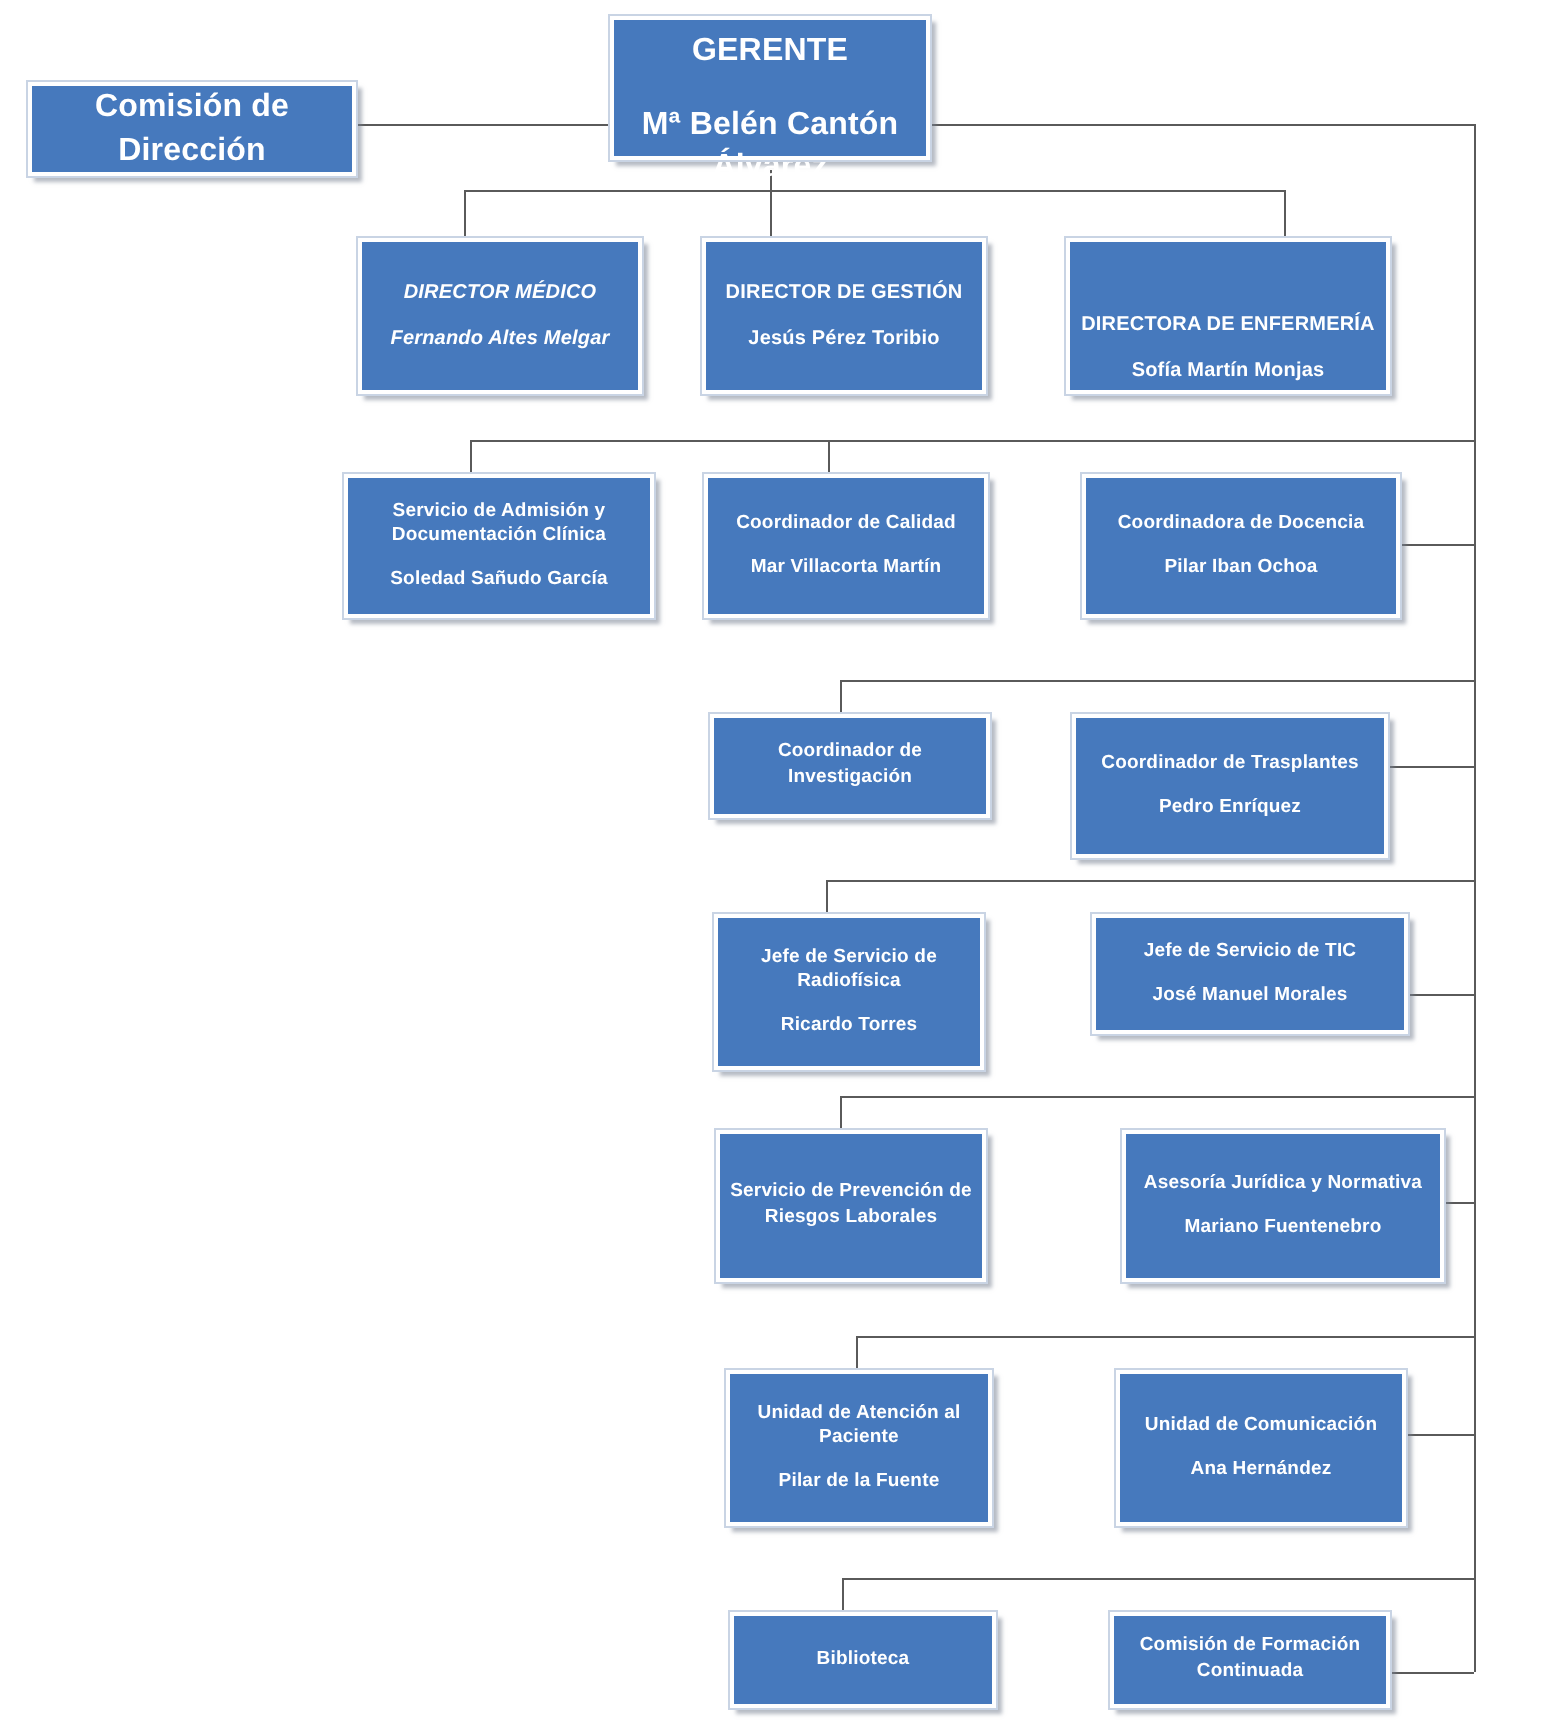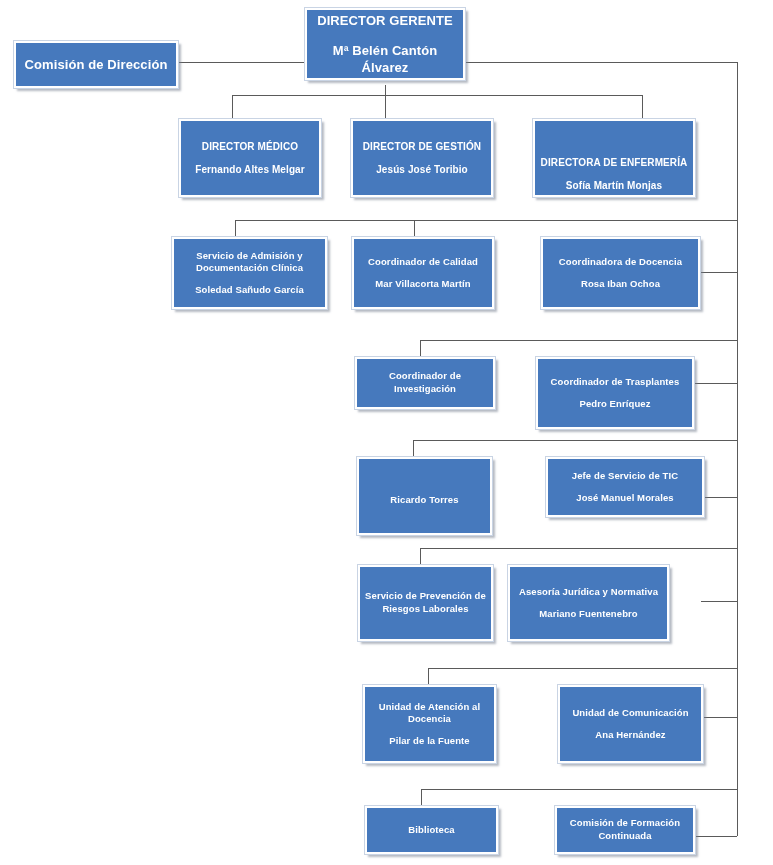--- a/index.html
+++ b/index.html
@@ -47,21 +47,21 @@
   }
   .node .person {
     font-weight: bold;
     line-height: 1.32;
     margin-top: 0.95em;
     letter-spacing: 0.1px;
   }
   .node.upper .title { text-transform: uppercase; }
 
   
-  .fs-11 { font-size: 13px; }
+  .fs-11 { font-size: 16px; }
   .fs-10 { font-size: 10px; }
   .fs-95 { font-size: 9.5px; }
 </style>
 </head>
 <body>
 
 <div id="chart-root">
 
   <div class="line h" style="left:178px; top:62px; width:128px;"></div>
 
@@ -101,79 +101,80 @@
 
   <div class="node fs-11" style="left:14px; top:41px; width:164px; height:47px;">
     <div class="title">Comisión de Dirección</div>
   </div>
 
   <div class="node upper fs-11" style="left:305px; top:8px; width:160px; height:72px;">
     <div class="title">DIRECTOR GERENTE</div>
     <div class="person">Mª Belén Cantón Álvarez</div>
   </div>
 
-  <div class="node upper fs-10" style="left:179px; top:119px; width:142px; height:78px;">
+  <div class="node upper fs-10" style="left:179px; top:119px; width:142px; height:78px;font-style:italic;">
     <div class="title">DIRECTOR MÉDICO</div>
     <div class="person">Fernando Altes Melgar</div>
   </div>
 
   <div class="node upper fs-10" style="left:351px; top:119px; width:142px; height:78px;">
     <div class="title">DIRECTOR DE GESTIÓN</div>
-    <div class="person">Jesús José Toribio</div>
+    <div class="person">Jesús Pérez Toribio</div>
   </div>
 
   <div class="node upper fs-10" style="left:533px; top:119px; width:162px; height:78px;justify-content:flex-end;">
     <div class="title">DIRECTORA DE ENFERMERÍA</div>
     <div class="person">Sofía Martín Monjas</div>
   </div>
 
   <div class="node fs-95" style="left:172px; top:237px; width:155px; height:72px;">
     <div class="title">Servicio de Admisión y Documentación Clínica</div>
     <div class="person">Soledad Sañudo García</div>
   </div>
 
   <div class="node fs-95" style="left:352px; top:237px; width:142px; height:72px;">
     <div class="title">Coordinador de Calidad</div>
     <div class="person">Mar Villacorta Martín</div>
   </div>
 
   <div class="node fs-95" style="left:541px; top:237px; width:159px; height:72px;">
     <div class="title">Coordinadora de Docencia</div>
-    <div class="person">Rosa Iban Ochoa</div>
+    <div class="person">Pilar Iban Ochoa</div>
   </div>
 
   <div class="node fs-95" style="left:355px; top:357px; width:140px; height:52px;">
     <div class="title">Coordinador de Investigación</div>
   </div>
 
   <div class="node fs-95" style="left:536px; top:357px; width:158px; height:72px;">
     <div class="title">Coordinador de Trasplantes</div>
     <div class="person">Pedro Enríquez</div>
   </div>
 
   <div class="node fs-95" style="left:357px; top:457px; width:135px; height:78px;">
+    <div class="title">Jefe de Servicio de Radiofísica</div>
     <div class="person">Ricardo Torres</div>
   </div>
 
   <div class="node fs-95" style="left:546px; top:457px; width:158px; height:60px;align-items:center;">
     <div class="title">Jefe de Servicio de TIC</div>
     <div class="person">José Manuel Morales</div>
   </div>
 
   <div class="node fs-95" style="left:358px; top:565px; width:135px; height:76px;">
     <div class="title">Servicio de Prevención de Riesgos Laborales</div>
   </div>
 
-  <div class="node fs-95" style="left:508px; top:565px; width:161px; height:76px;">
+  <div class="node fs-95" style="left:561px; top:565px; width:161px; height:76px;">
     <div class="title">Asesoría Jurídica y Normativa</div>
     <div class="person">Mariano Fuentenebro</div>
   </div>
 
   <div class="node fs-95" style="left:363px; top:685px; width:133px; height:78px;">
-    <div class="title">Unidad de Atención al Docencia</div>
+    <div class="title">Unidad de Atención al Paciente</div>
     <div class="person">Pilar de la Fuente</div>
   </div>
 
   <div class="node fs-95" style="left:558px; top:685px; width:145px; height:78px;">
     <div class="title">Unidad de Comunicación</div>
     <div class="person">Ana Hernández</div>
   </div>
 
   <div class="node fs-95" style="left:365px; top:806px; width:133px; height:48px;text-align:center;">
     <div class="title">Biblioteca</div>

